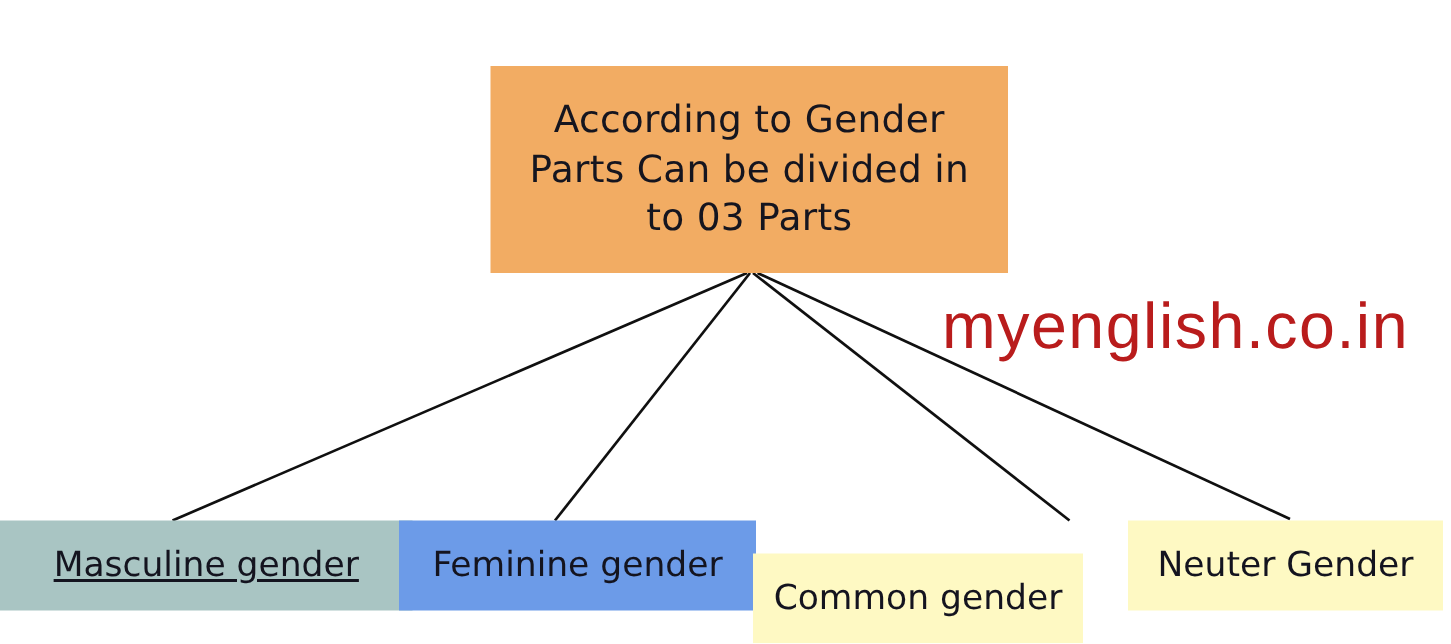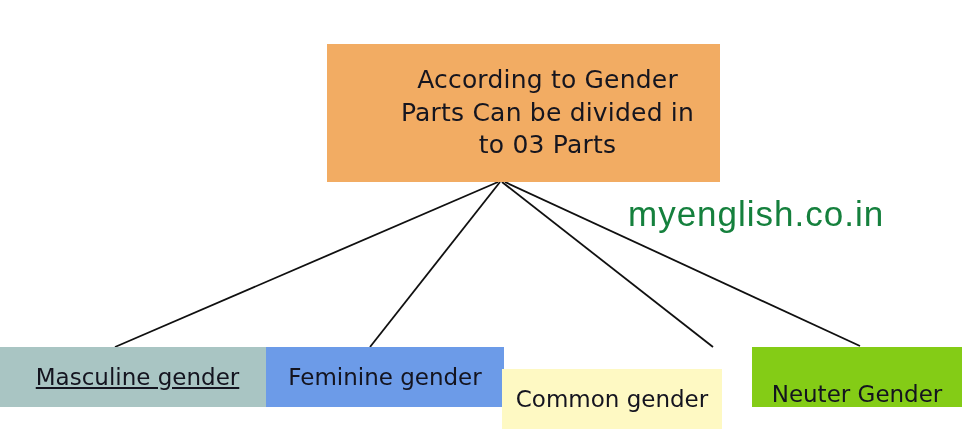--- a/index.html
+++ b/index.html
@@ -31,35 +31,34 @@
     position: absolute;
     left: 327px;
     top: 44px;
     width: 345px;
     height: 138px;
     background: #F2AC63;
     display: flex;
     align-items: center;
     justify-content: center;
     text-align: center;
-    padding-left: 48px;
   }
   .root-box .root-text {
     color: #15151f;
     font-size: 25px;
     line-height: 1.3;
     letter-spacing: 0.2px;
   }
   .watermark {
     position: absolute;
     left: 628px;
     top: 194px;
     font-family: "Liberation Sans", sans-serif;
-    font-size: 35px;
-    color: #15803d;
+    font-size: 43px;
+    color: #b91c1c;
     letter-spacing: 1px;
     white-space: nowrap;
   }
   .child-box {
     position: absolute;
     top: 347px;
     height: 60px;
     display: flex;
     align-items: center;
     justify-content: center;
@@ -99,17 +98,17 @@
   </div>
 
   <div class="child-box child-feminine" style="background: rgb(108, 155, 232); margin-left: 16px;">
     <span>Feminine gender</span>
   </div>
 
   <div class="child-box child-common" style="background: #fef9c3; margin-top: 22px;">
     <span>Common gender</span>
   </div>
 
-  <div class="child-box child-neuter" style="background: #84cc16; align-items: flex-end;">
+  <div class="child-box child-neuter" style="background: #fef9c3;">
     <span>Neuter Gender</span>
   </div>
 
 </div>
 
 </body></html>

